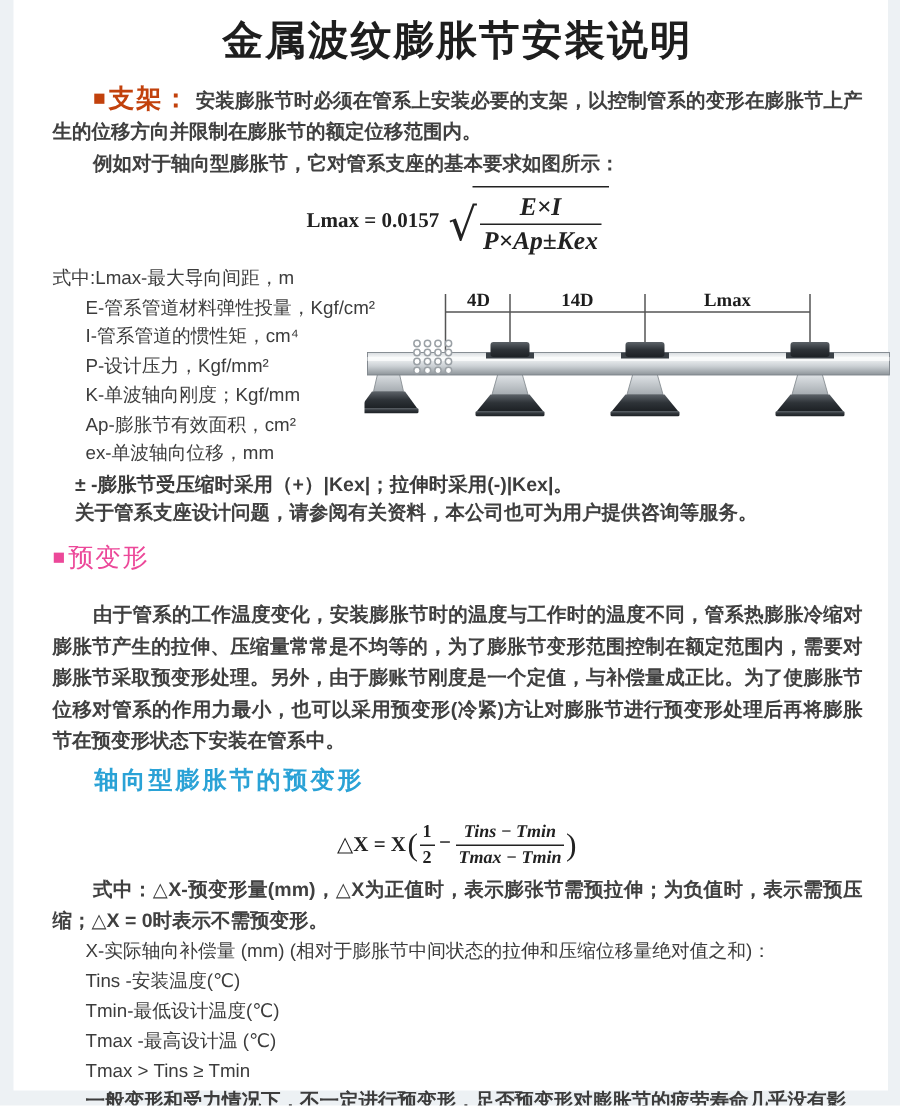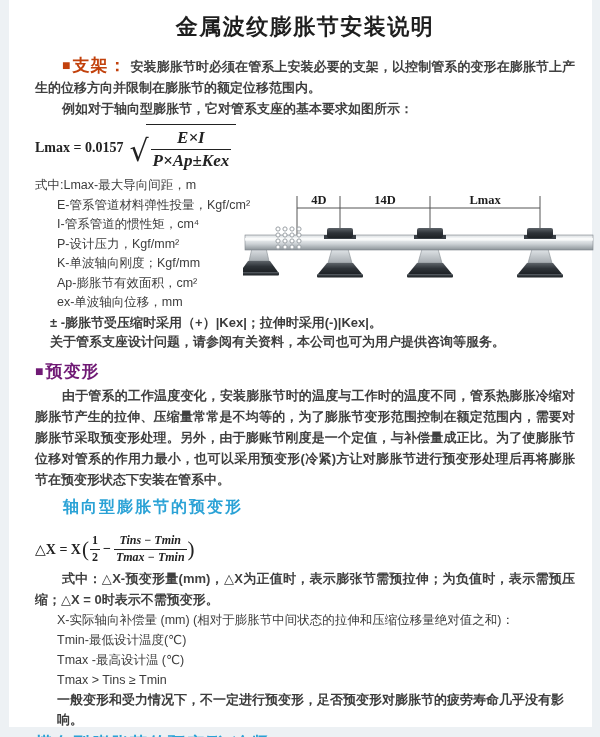--- a/index.html
+++ b/index.html
@@ -5,41 +5,41 @@
   html,body{margin:0;padding:0;}
   body{
     width:600px;height:737px;background:#edf1f4;position:relative;overflow:hidden;
     font-family:"Liberation Sans","DejaVu Sans",sans-serif;color:#3f3f3f;
   }
   .page{
     position:absolute;left:9px;top:0;width:583px;height:727px;background:#ffffff;
     box-sizing:border-box;padding:12px 17px 0 26px;
   }
   .doc-title{
-    text-align:center;font-size:22px;font-weight:bold;color:#1e1e1e;
+    text-align:center;font-size:27px;font-weight:bold;color:#1e1e1e;
     letter-spacing:1.5px;margin:0 0 13px 0;line-height:30px;
   }
   .para{font-size:13px;line-height:21px;text-align:justify;font-weight:bold;color:#404040;margin:0;}
   .para.indent{text-indent:27px;}
   .inline-head{color:#c2410c;font-size:17px;font-weight:bold;letter-spacing:1px;}
   .inline-head .marker{font-size:14px;vertical-align:1px;margin-right:1px;}
-  .sec-head{color:#701a75;font-size:17px;font-weight:bold;letter-spacing:1px;margin:9px 0 3px 0;line-height:21px;}
+  .sec-head{color:#ec4899;font-size:17px;font-weight:normal;letter-spacing:1px;margin:9px 0 17px 0;line-height:21px;}
   .sec-head .marker{font-size:14px;vertical-align:1px;margin-right:1px;}
   .subhead{color:#2aa2d6;font-size:16px;font-weight:bold;letter-spacing:2px;margin:7px 0 3px 28px;line-height:20px;}
   .subhead.lateral{margin-left:0;font-size:17px;margin-top:4px;}
   .vars{font-size:12.5px;line-height:19.5px;color:#3c3c3c;margin-top:4px;}
   .vars .v{padding-left:22px;}
   .vars .v-first{padding-left:0;}
   .vars .v-pm{padding-left:15px;font-weight:bold;font-size:13px;}
   .note{padding-left:15px;font-size:13px;line-height:20px;font-weight:bold;color:#404040;}
   .items{font-size:12.5px;line-height:20px;color:#3c3c3c;}
   .items .it-line{padding-left:22px;}
   .items .it-line.heavy{font-weight:bold;font-size:13px;}
   
-  .formula{text-align:left;font-family:"Liberation Serif","DejaVu Serif",serif;font-weight:bold;color:#222;}
+  .formula{text-align:center;font-family:"Liberation Serif","DejaVu Serif",serif;font-weight:bold;color:#222;}
   .formula.f1{margin:5px 0 2px 0;}
   .formula.f2{margin:16px 0 3px 0;}
   .f-row{display:inline-flex;align-items:center;font-size:14px;}
   .gap{margin:0 3px;}
   .radical{font-size:30px;font-weight:400;line-height:0.9;margin:0 -3px 0 6px;transform:translateY(2px);font-family:"DejaVu Sans",sans-serif;color:#222;}
   .rad-box{display:inline-block;border-top:1.6px solid #222;padding:2px 5px 0 5px;}
   .frac{display:inline-flex;flex-direction:column;align-items:center;font-size:17px;line-height:1.3;}
   .frac .den{border-top:1.2px solid #222;padding:0 2px;}
   .frac.small{font-size:12px;}
   .it{font-style:italic;}
@@ -104,20 +104,21 @@
         <span class="den it">Tmax − Tmin</span>
       </span>
       <span class="paren">)</span>
     </span>
   </div>
 
   <p class="para indent">式中：△X-预变形量(mm)，△X为正值时，表示膨张节需预拉伸；为负值时，表示需预压缩；△X = 0时表示不需预变形。</p>
 
   <div class="items">
     <div class="it-line">X-实际轴向补偿量 (mm) (相对于膨胀节中间状态的拉伸和压缩位移量绝对值之和)：</div>
+    <div class="it-line">Tins -安装温度(℃)</div>
     <div class="it-line">Tmin-最低设计温度(℃)</div>
     <div class="it-line">Tmax -最高设计温 (℃)</div>
     <div class="it-line">Tmax &gt; Tins ≥ Tmin</div>
     <div class="it-line heavy">一般变形和受力情况下，不一定进行预变形，足否预变形对膨胀节的疲劳寿命几乎没有影响。</div>
   </div>
 
   <h3 class="subhead lateral">横向型膨胀节的预变形-冷紧</h3>
 
   <div class="diagram">
     <svg width="352" height="96" viewBox="0 0 352 96" xmlns="http://www.w3.org/2000/svg">

